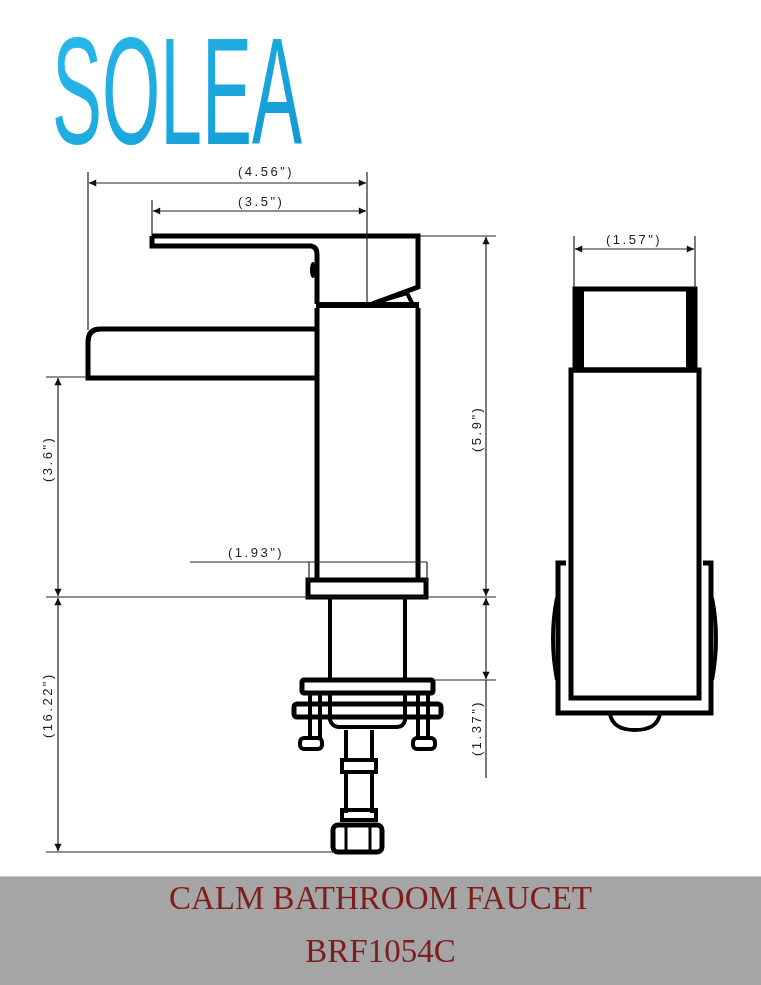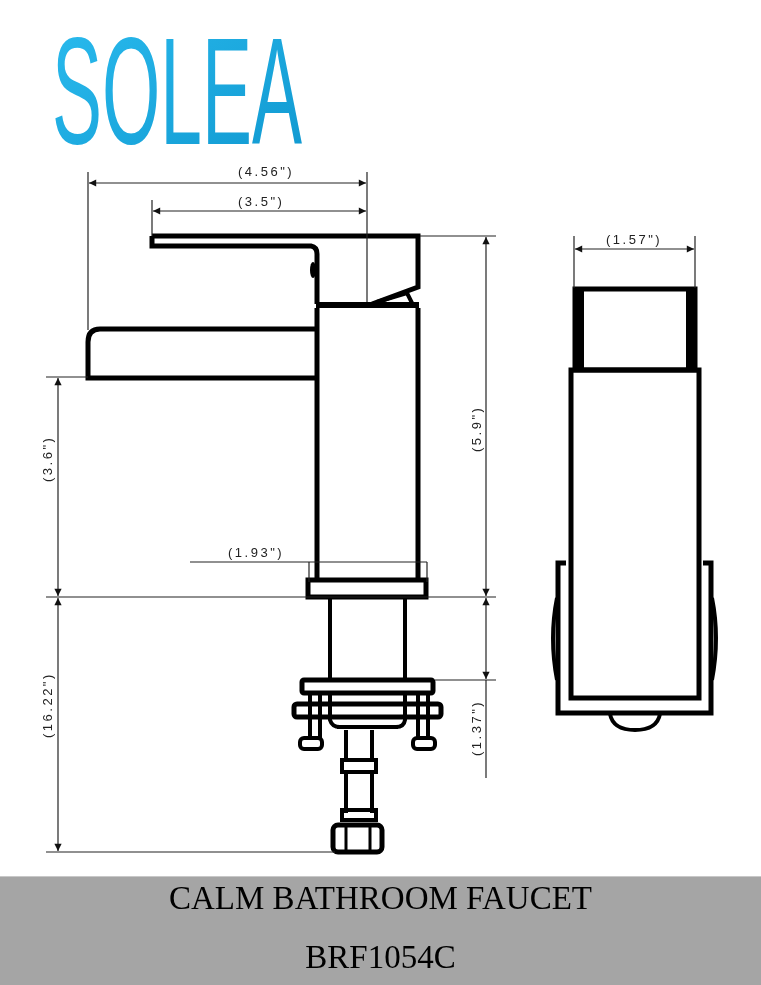--- a/index.html
+++ b/index.html
@@ -8,25 +8,25 @@
       position: absolute; left: 52px; top: 16px; width: 260px; height: 140px;
     }
     .logo text {
       font-family: "Liberation Sans", sans-serif;
     }
     .drawing { position: absolute; left: 0; top: 0; width: 761px; height: 870px; }
     .dim-text { font-family: "Liberation Sans", sans-serif; font-size: 13px; letter-spacing: 2.5px; fill: #222; }
     .footer {
       position: absolute; left: 0; top: 876px; width: 761px; height: 109px;
       background: #a5a5a5; border-top: 1px solid #c8c8c8;
-      text-align: center; color: #000000;
+      text-align: center; color: #7f1d1d;
       font-family: "Liberation Serif", serif;
     }
     .footer .title { font-size: 33px; line-height: 36px; margin-top: 3px; letter-spacing: 0px; }
-    .footer .model { font-size: 33px; line-height: 36px; margin-top: 23px; }
+    .footer .model { font-size: 33px; line-height: 36px; margin-top: 17px; }
   </style>
 </head>
 <body>
 
 <svg class="logo" viewBox="0 0 260 140">
   <defs>
     <linearGradient id="lg" x1="0" y1="0" x2="1" y2="1">
       <stop offset="0" stop-color="#2bbcef"></stop>
       <stop offset="1" stop-color="#0f97cf"></stop>
     </linearGradient>

